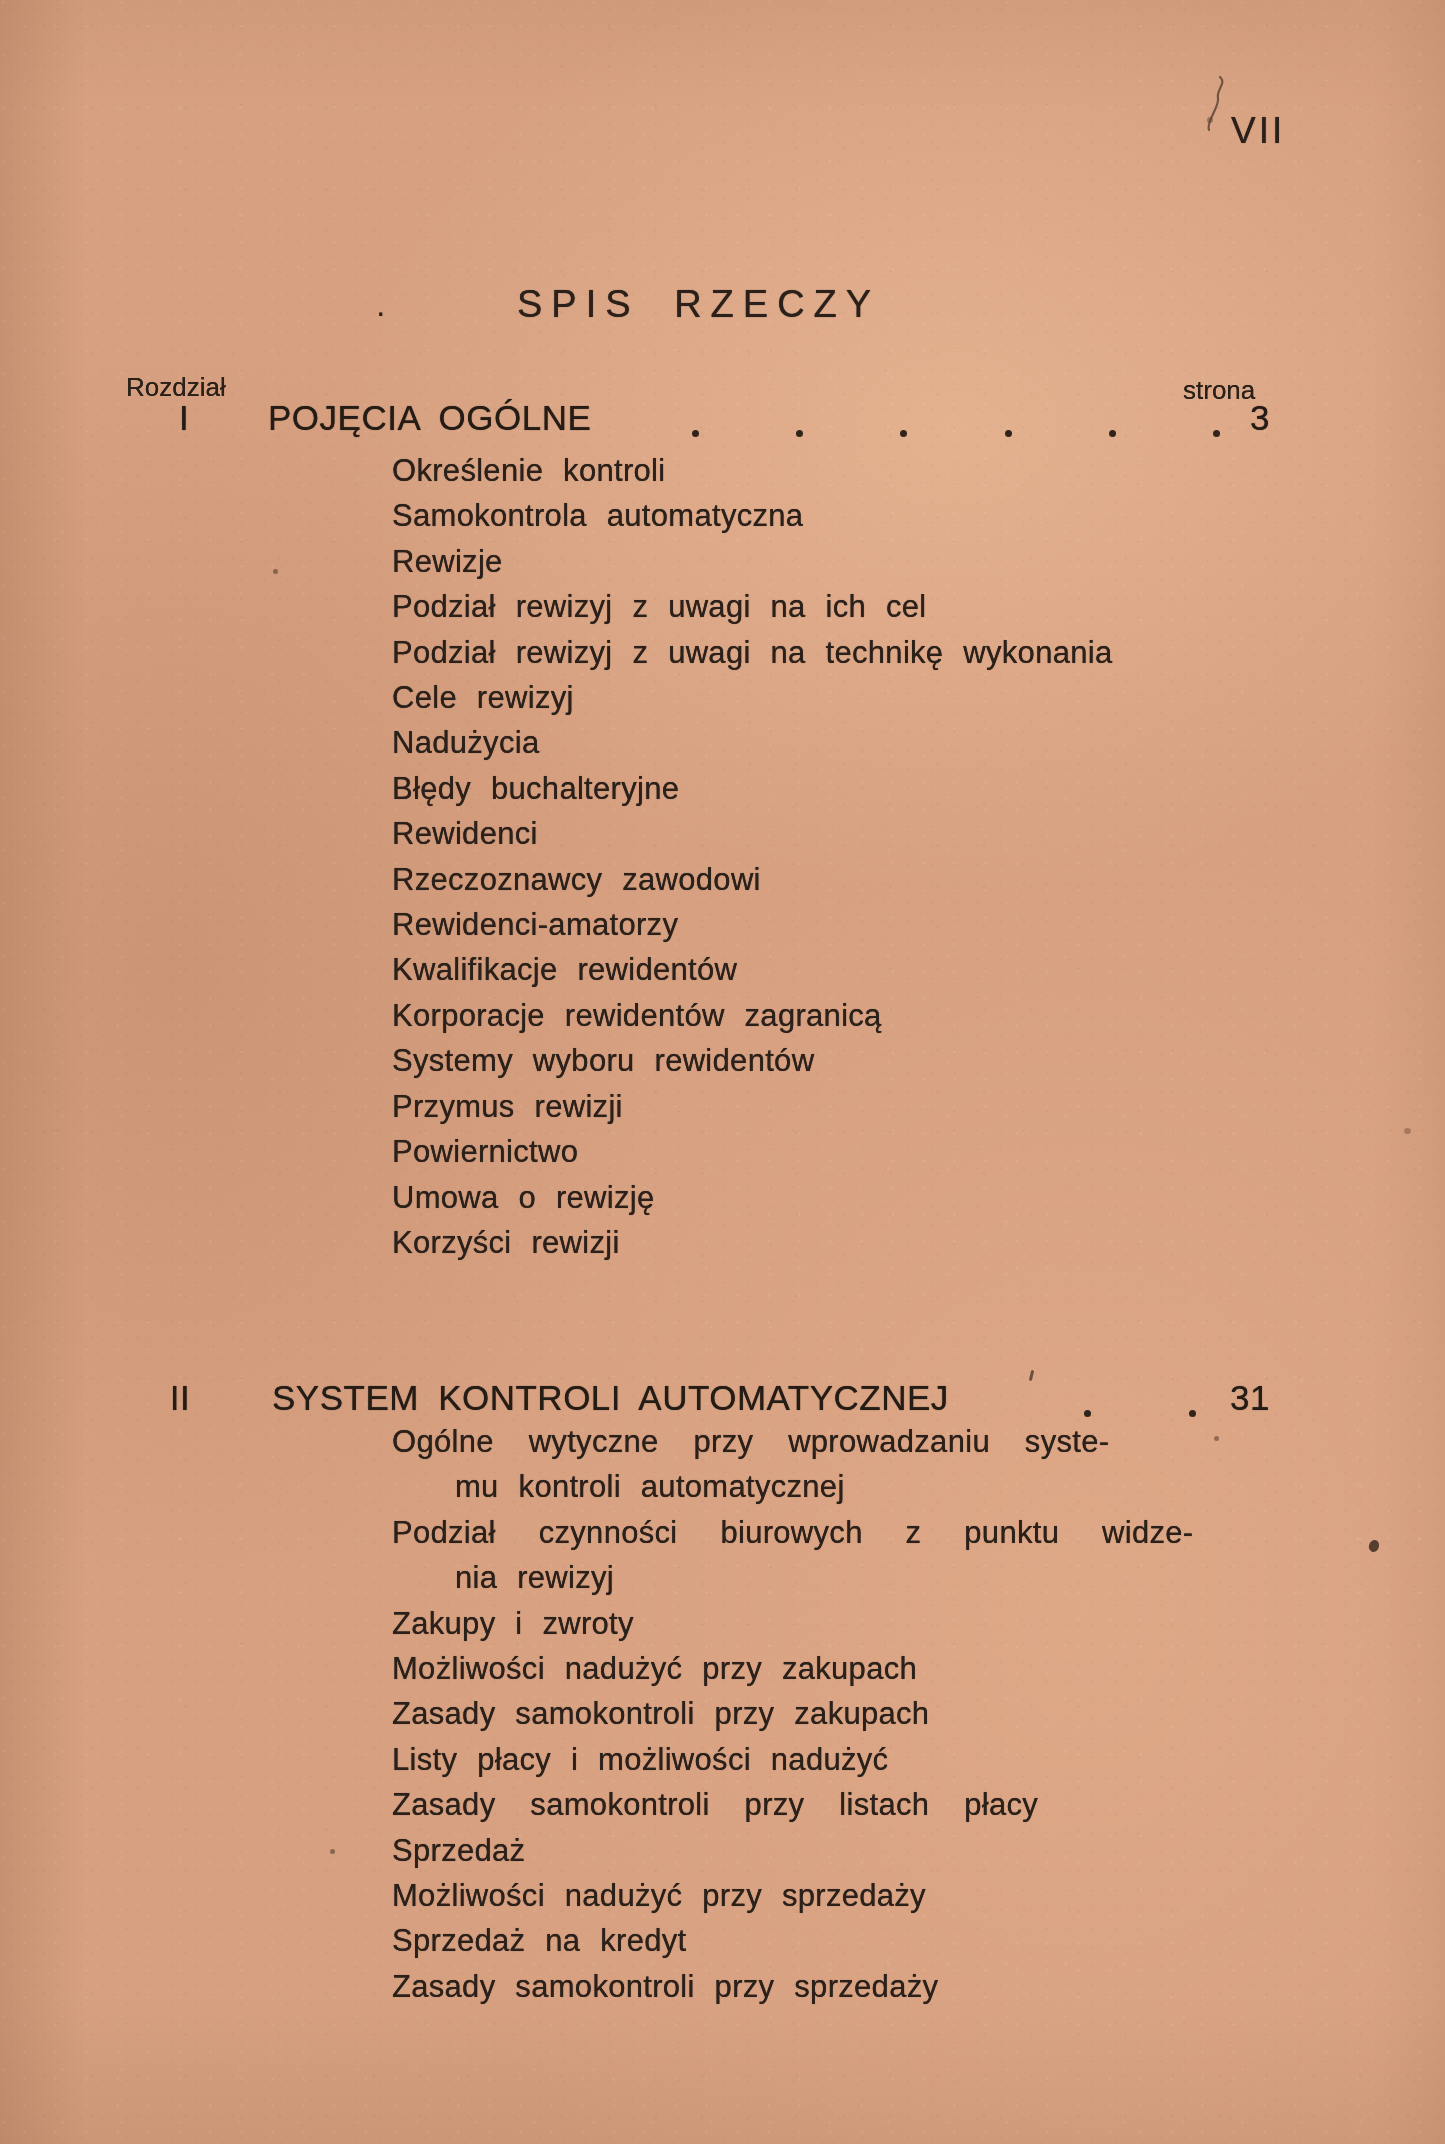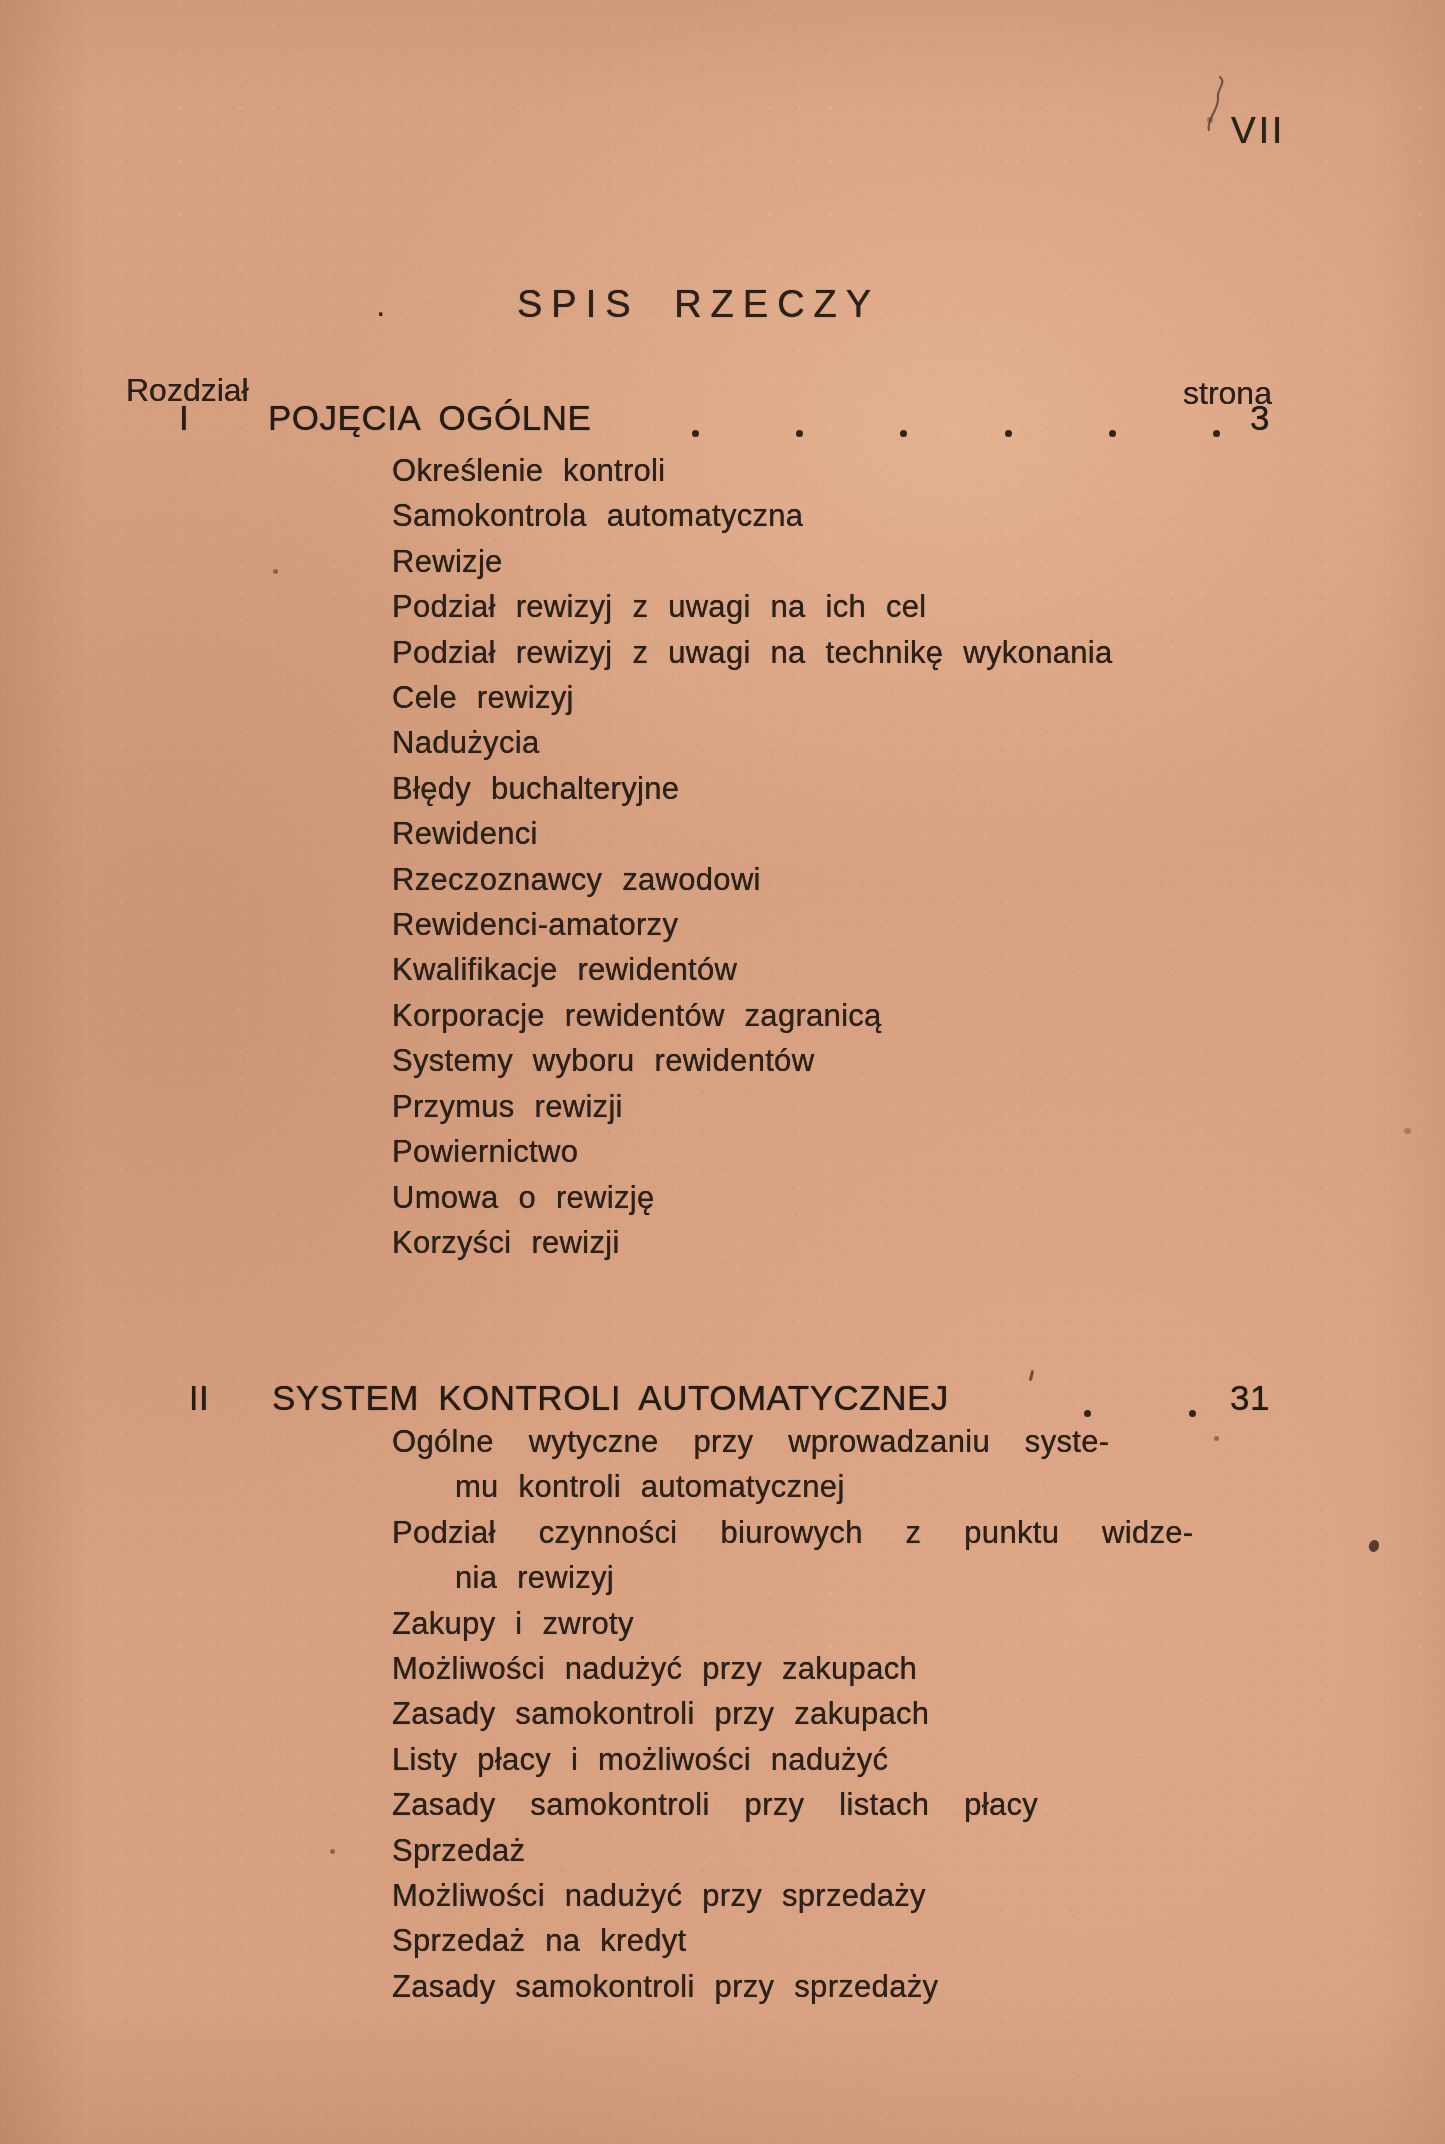--- a/index.html
+++ b/index.html
@@ -22,31 +22,31 @@
       radial-gradient(rgba(255,232,206,.14) 1px, transparent 1.5px),
       radial-gradient(rgba(112,62,36,.05) 1.3px, transparent 2px),
       radial-gradient(rgba(255,226,198,.10) 1.2px, transparent 1.9px);
     background-size:23px 19px,31px 27px,47px 41px,59px 53px;
     background-position:0 0,9px 13px,21px 5px,33px 29px;
   }
   .pageno{position:absolute;left:1231px;top:110px;font-size:37px;letter-spacing:3px;text-shadow:0 0 .8px #2b211a;}
   .title{position:absolute;left:517px;top:283px;margin:0;font-size:38px;font-weight:normal;
          letter-spacing:9px;word-spacing:15px;white-space:nowrap;text-shadow:0 0 .9px #2b211a;}
   .title-dot{position:absolute;left:376px;top:287px;font-size:34px;line-height:34px;}
-  .colhead{position:absolute;font-size:32px;text-shadow:0 0 .5px #2b211a;}
+  .colhead{position:absolute;font-size:26px;text-shadow:0 0 .5px #2b211a;}
   .colhead-left{left:126px;top:372px;}
   .colhead-right{left:1183px;top:375px;}
 
   .ch-row{position:absolute;left:0;right:0;height:58px;font-size:35px;letter-spacing:.5px;
           white-space:nowrap;text-shadow:0 0 .9px #241c15;color:#241c15;}
   .ch-row-0{top:398px;}
   .ch-row-1{top:1378px;}
   .numeral{position:absolute;top:0;width:44px;text-align:center;}
   .ch-row-0 .numeral{left:162px;}
-  .ch-row-1 .numeral{left:177px;}
+  .ch-row-1 .numeral{left:158px;}
   .ch-title{position:absolute;top:0;word-spacing:9px;}
   .ch-row-0 .ch-title{left:268px;}
   .ch-row-1 .ch-title{left:272px;}
   .dots{position:absolute;top:32px;display:flex;justify-content:space-between;align-items:center;}
   .ch-row-0 .dots{left:692px;width:528px;}
   .ch-row-1 .dots{left:1084px;width:112px;}
   .dot{width:7px;height:7px;border-radius:50%;background:#30241b;}
   .pagenum{position:absolute;right:175px;top:0;}
 
   .items{position:absolute;left:392px;font-size:31px;line-height:45.4px;letter-spacing:.3px;

